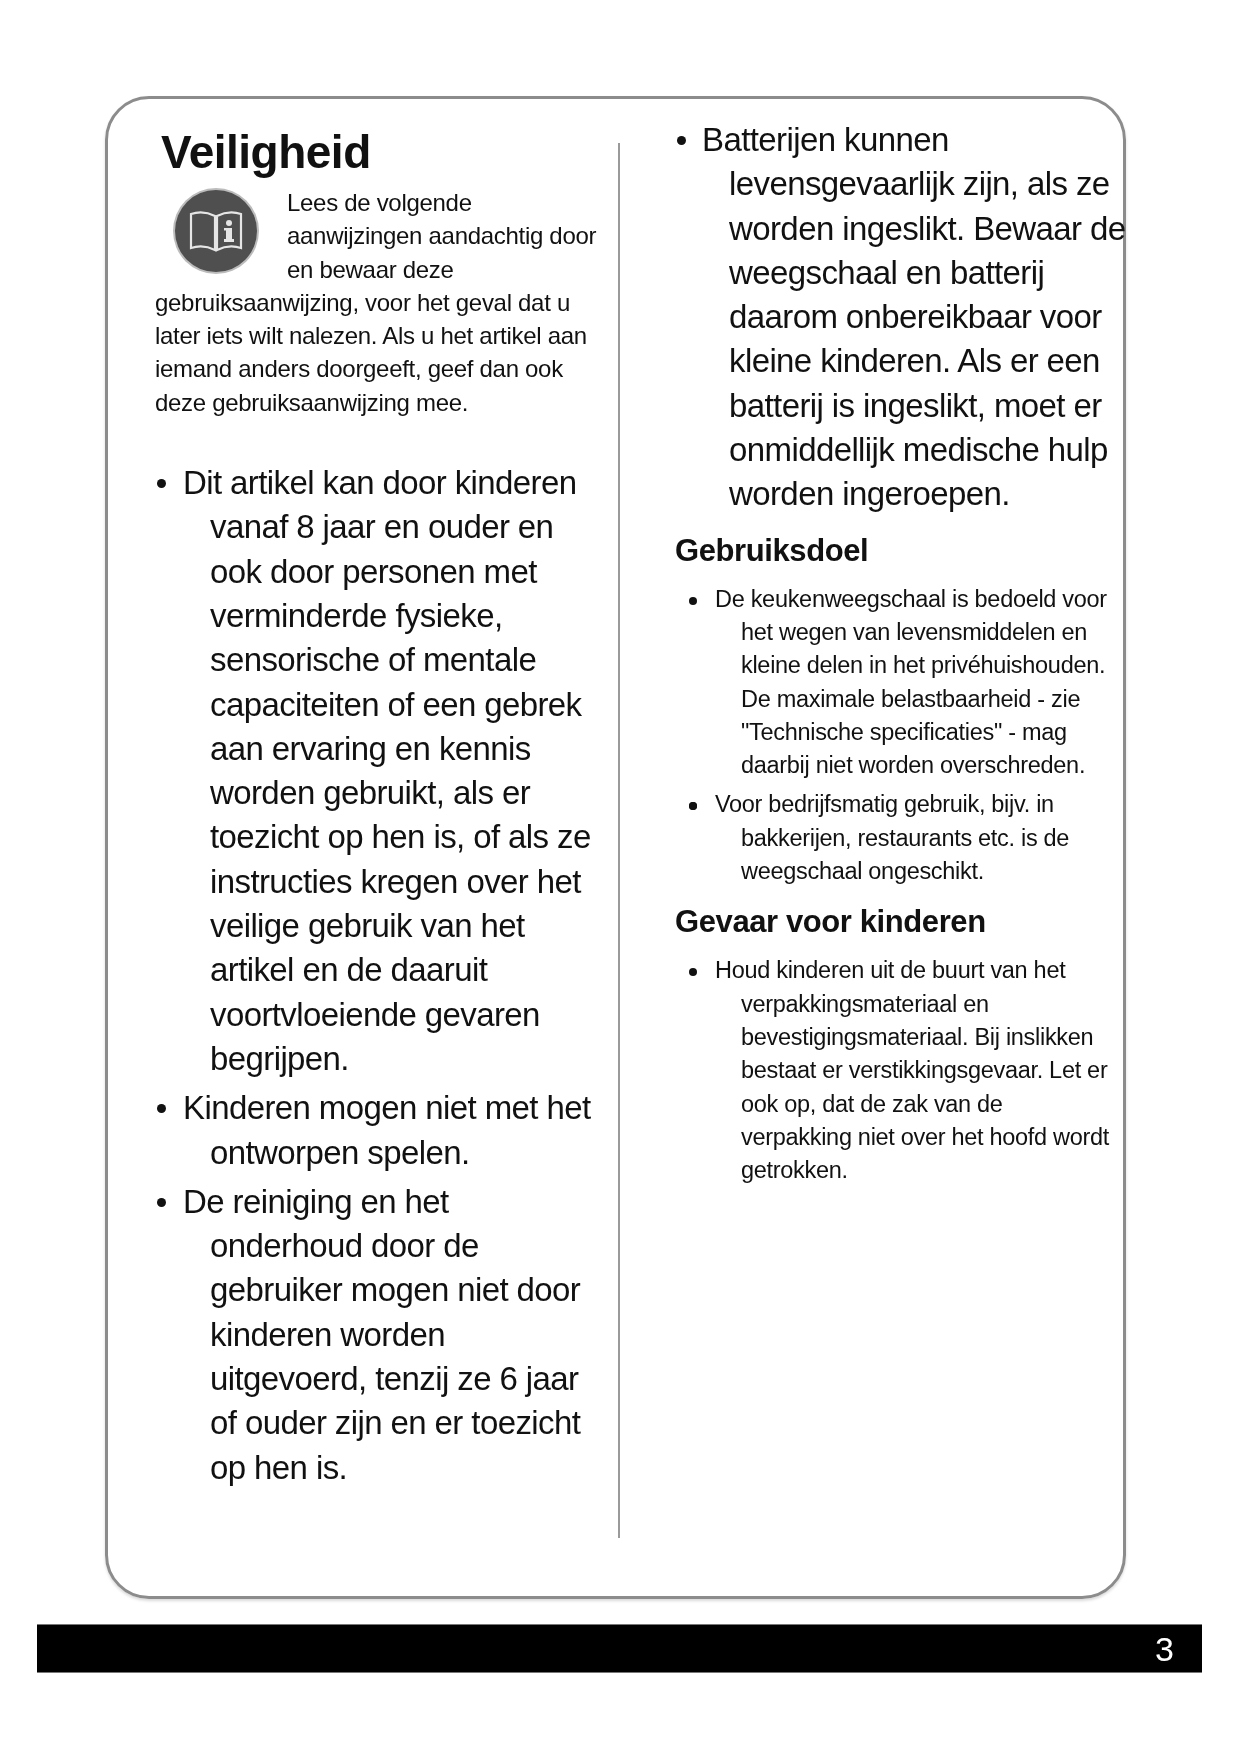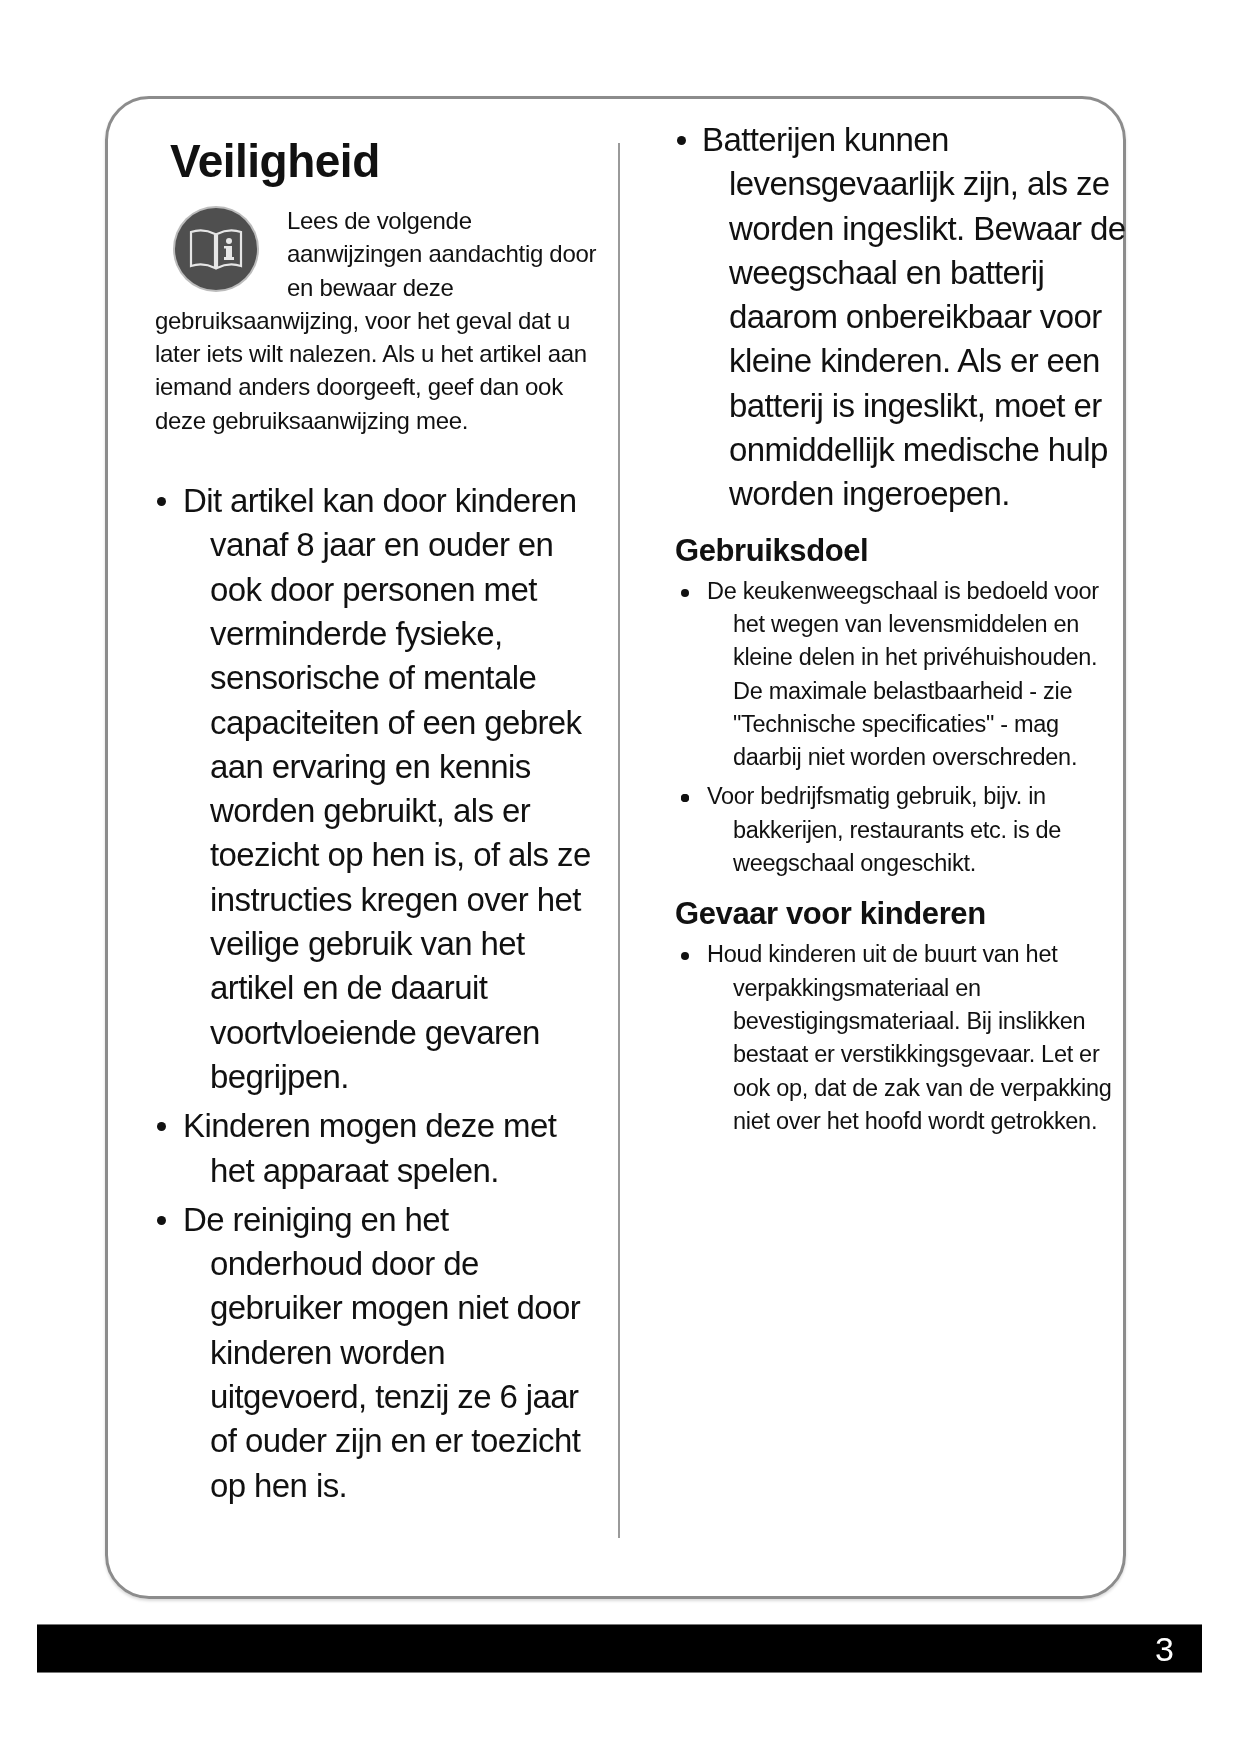--- a/index.html
+++ b/index.html
@@ -14,21 +14,21 @@
     box-shadow: 0 2px 3px rgba(0,0,0,0.15);
   }
   .divider {
     position: absolute; left: 618px; top: 143px; width: 2px; height: 1395px;
     background: #9a9a9a;
   }
   .col-left { position: absolute; left: 155px; top: 118px; width: 445px; }
   .col-right { position: absolute; left: 675px; top: 118px; width: 455px; }
 
   .title {
-    font-weight: bold; font-size: 46px; line-height: 56px; margin: 15px; letter-spacing: -0.5px;
+    font-weight: bold; font-size: 46px; line-height: 56px; margin: 6px; letter-spacing: -0.5px;
   }
   .intro { position: relative; font-size: 24px; line-height: 33.3px; margin-top: 2px; letter-spacing: -0.3px; }
   .intro-icon {
     float: left; width: 82px; height: 82px; margin: 4px 30px 0 20px;
     border-radius: 50%; background: #4f4f4f; box-shadow: 0 0 0 2px #bcbcbc;
     display: flex; align-items: center; justify-content: center;
   }
   .big-list { list-style: none; margin: 0; padding: 0; }
   .big-list li {
     position: relative; font-size: 33px; line-height: 44.3px; padding-left: 55px;
@@ -42,21 +42,21 @@
   .left-list { margin-top: 42px; }
   .left-list li { padding-left: 55px; }
   .left-list .bullet { left: 2px; }
 
   .right-big li { padding-left: 54px; }
   .right-big .bullet { left: 2px; }
 
   .section-heading {
     font-weight: bold; font-size: 31px; line-height: 40px; margin: 14px 0 4px 0; letter-spacing: -0.4px;
   }
-  .small-list { list-style: none; margin: 4px; padding: 0; }
+  .small-list { list-style: none; margin: 12px; padding: 0; }
   .small-list li {
     position: relative; font-size: 23.5px; line-height: 33.3px; padding-left: 54px;
     text-indent: -26px; margin-bottom: 6px; letter-spacing: -0.3px;
   }
   .small-list .bullet { top: 14px; width: 8px; height: 8px; left: 2px; }
 
   .footer-bar {
     position: absolute; left: 37px; top: 1624px; width: 1165px; height: 49px;
     background: #000000; border-top: 1px solid #777; border-bottom: 1px solid #777; box-sizing: border-box;
   }
@@ -81,21 +81,21 @@
         <rect x="39" y="20" width="6" height="13" fill="#e6e6e6"></rect>
         <rect x="37" y="31" width="10" height="3" fill="#e6e6e6"></rect>
         <rect x="37" y="20" width="5" height="2.5" fill="#e6e6e6"></rect>
       </svg>
     </span>
     <span>Lees de volgende aanwijzingen aandachtig door en bewaar deze gebruiksaanwijzing, voor het geval dat u later iets wilt nalezen. Als u het artikel aan iemand anders doorgeeft, geef dan ook deze gebruiksaanwijzing mee.</span>
   </div>
 
   <ul class="big-list left-list">
     <li><span class="bullet"></span><span>Dit artikel kan door kinderen vanaf 8 jaar en ouder en ook door personen met verminderde fysieke, sensorische of mentale capaciteiten of een gebrek aan ervaring en kennis worden gebruikt, als er toezicht op hen is, of als ze instructies kregen over het veilige gebruik van het artikel en de daaruit voortvloeiende gevaren begrijpen.</span></li>
-    <li><span class="bullet"></span><span>Kinderen mogen deze met het apparaat spelen.</span></li>
+    <li><span class="bullet"></span><span>Kinderen mogen niet met het ontworpen spelen.</span></li>
     <li><span class="bullet"></span><span>De reiniging en het onderhoud door de gebruiker mogen niet door kinderen worden uitgevoerd, tenzij ze 6 jaar of ouder zijn en er toezicht op hen is.</span></li>
   </ul>
 </div>
 
 <div class="col-right">
   <ul class="big-list right-big">
     <li><span class="bullet"></span><span>Batterijen kunnen levensgevaarlijk zijn, als ze worden ingeslikt. Bewaar de weegschaal en batterij daarom onbereikbaar voor kleine kinderen. Als er een batterij is ingeslikt, moet er onmiddellijk medische hulp worden ingeroepen.</span></li>
   </ul>
 
   <h2 class="section-heading">Gebruiksdoel</h2>

